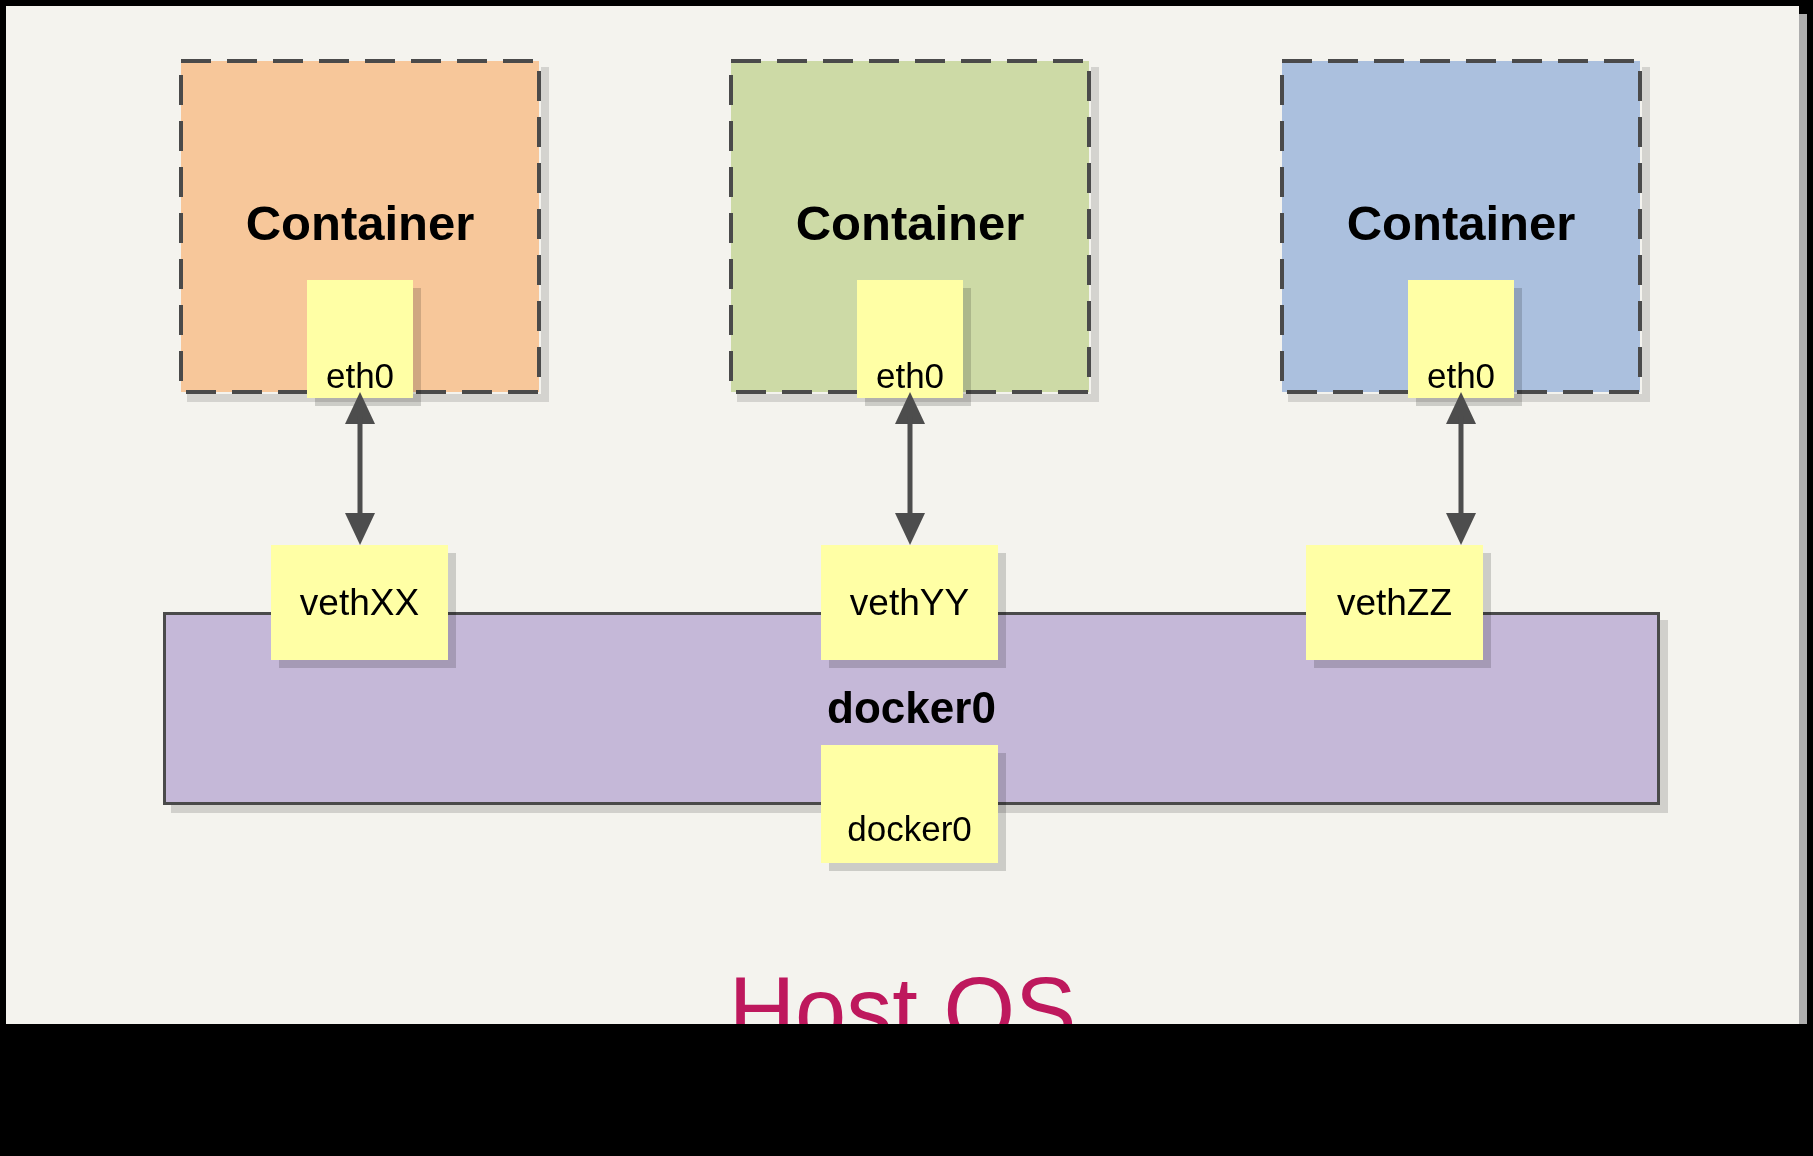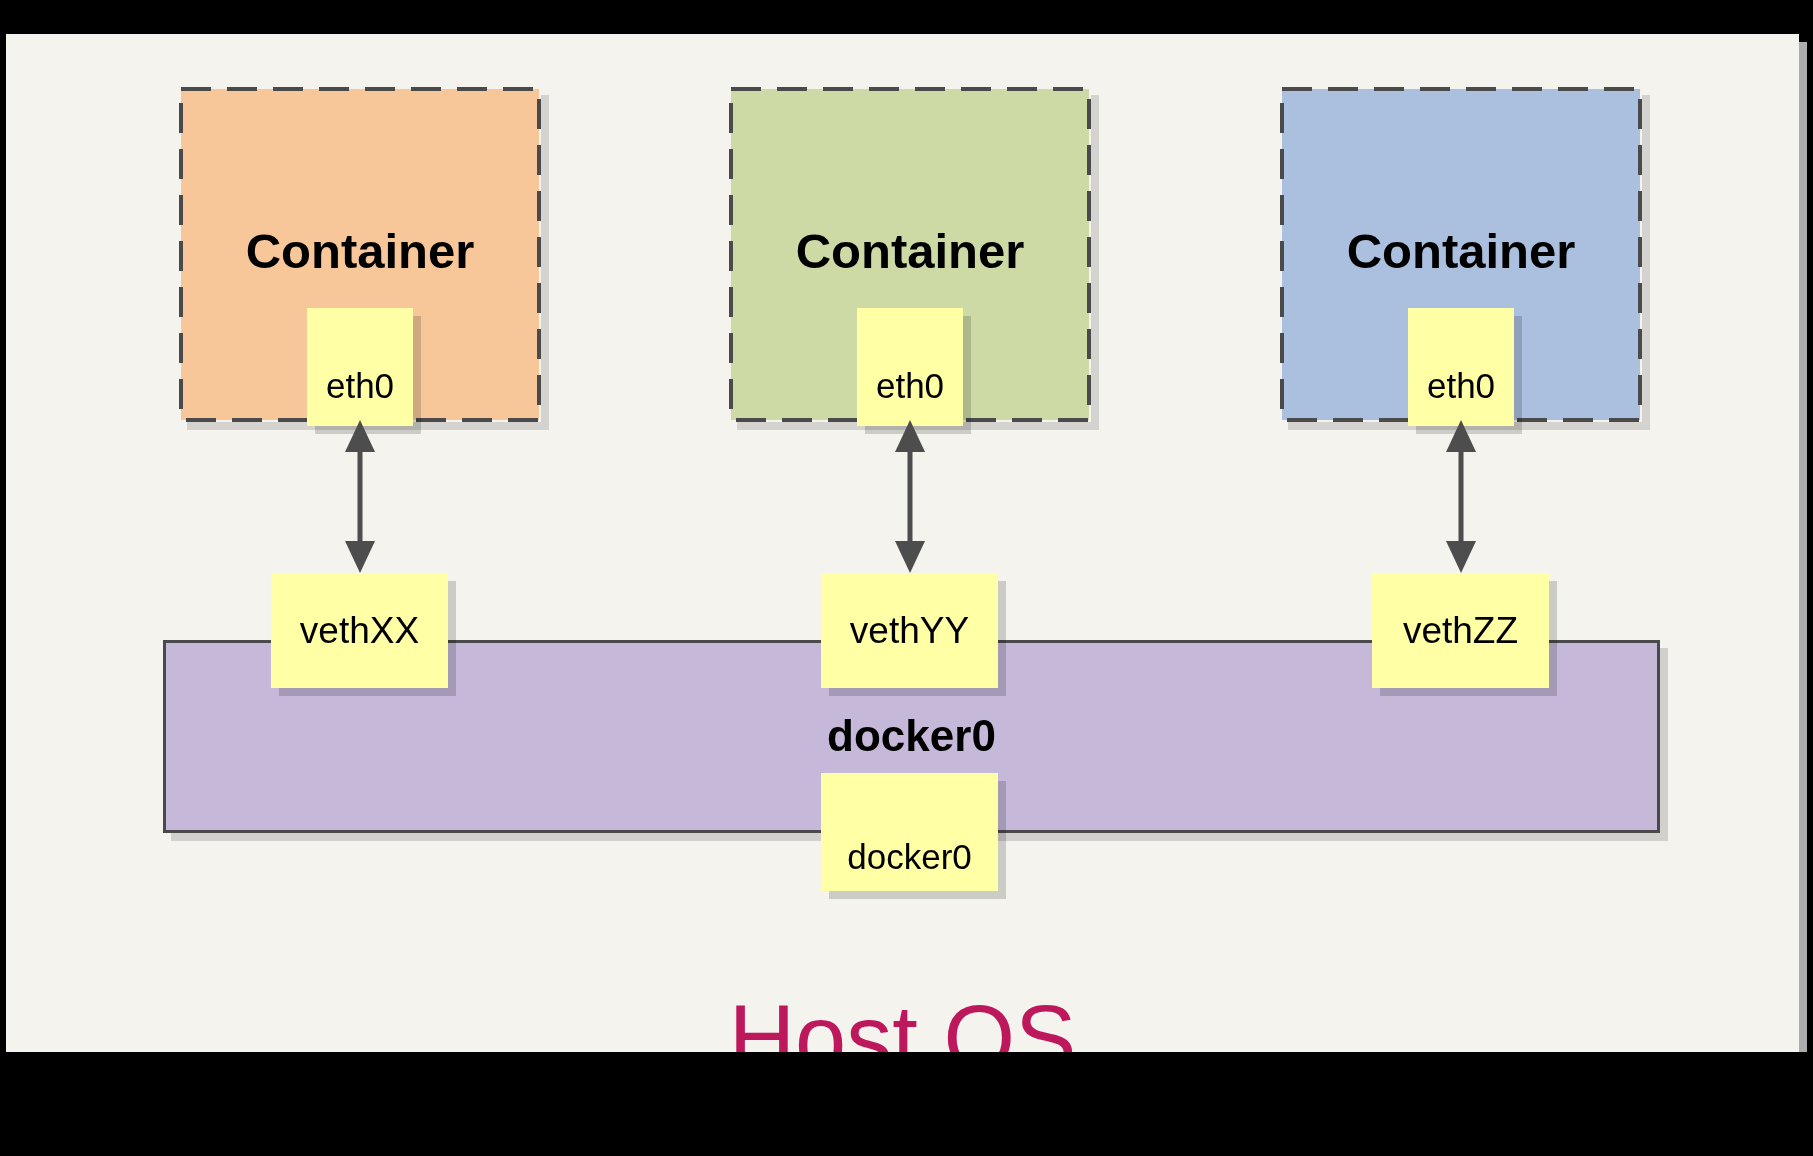--- a/index.html
+++ b/index.html
@@ -2,21 +2,20 @@
 <html><head>
 <meta charset="utf-8">
 <style>
   html,body{margin:0;padding:0;background:#000;}
   .stage{
     position:relative;
     width:1813px;height:1024px;
     background:#000;
     font-family:"Liberation Sans", sans-serif;
     overflow:hidden;
-    margin-top:28px;
   }
   .card{
     position:absolute;
     left:6px;top:6px;
     width:1793px;height:1138px;
     background:#F4F3EE;
     box-shadow:8px 8px 0 #ADADAD;
   }
 
   
@@ -36,25 +35,25 @@
   
   .ybox{
     position:absolute;
     background:#FFFFA5;
     box-shadow:8px 8px 0 rgba(0,0,0,0.16);
     display:flex;align-items:center;justify-content:center;
     font-size:35px;color:#000;white-space:nowrap;
   }
   .ethbox{left:50%;bottom:-4px;transform:translateX(-50%);
           width:106px;height:118px;align-items:flex-end;
-          padding-bottom:20px;box-sizing:border-box;}
+          padding-bottom:2px;box-sizing:border-box;}
   .veth{width:177px;height:115px;top:539px;z-index:3;font-size:37px;}
   .veth1{left:265px;}   
   .veth2{left:815px;}
-  .veth3{left:1366px;}
+  .veth3{left:1300px;}
   .d0box{width:177px;height:118px;top:739px;left:815px;z-index:3;
          align-items:flex-end;padding-bottom:14px;box-sizing:border-box;}
 
   
   .arrow{position:absolute;top:386px;width:30px;height:153px;z-index:2;}
   .arrow1{left:339px;}  
   .arrow2{left:889px;}  
   .arrow3{left:1440px;} 
   .arrow .shaft{
     position:absolute;left:50%;top:24px;bottom:24px;

